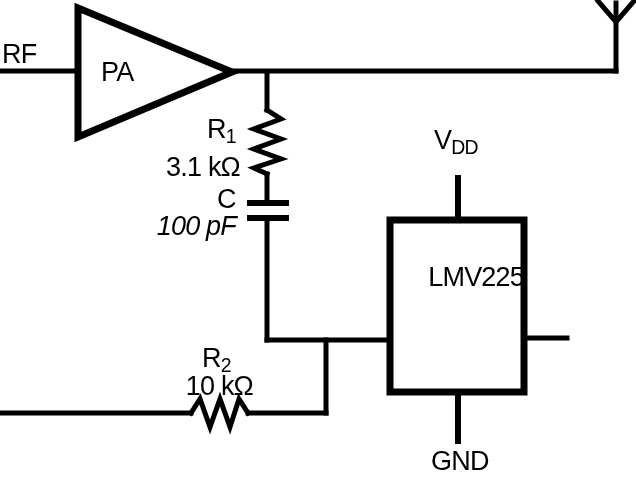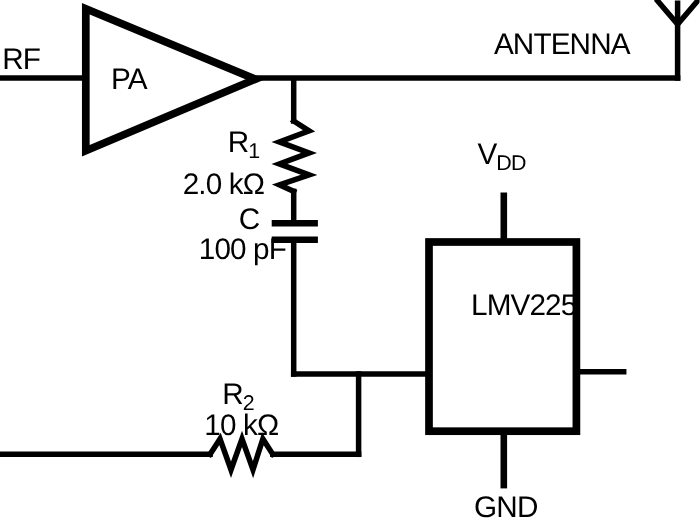--- a/index.html
+++ b/index.html
@@ -76,29 +76,28 @@
 
     <path d="M458,395 V441" stroke-width="6"></path>
 
     <path d="M527,338 H567" stroke-width="5"></path>
   </svg>
 
   <div class="label" style="left:2px; top:40px;">RF</div>
 
   <div class="label" style="left:101px; top:58px;">PA</div>
 
-  <div class="label" style="left:449px; top:26px;">ANTENNA</div>
 
   <div class="label" style="left:207px; top:115px;"><span>R</span><span class="sub">1</span></div>
 
-  <div class="label right-align" style="right:396px; top:153px;">2.0 kΩ</div>
+  <div class="label right-align" style="right:396px; top:153px;">3.1 kΩ</div>
 
   <div class="label" style="left:217px; top:185px;">C</div>
 
-  <div class="label right-align" style="right:376px; top:212px;">100 pF</div>
+  <div class="label right-align" style="right:400px; top:212px;font-style:italic;">100 pF</div>
 
   <div class="label" style="left:434px; top:126px;"><span>V</span><span class="sub">DD</span></div>
 
   <div class="label center-align" style="left:390px; top:263px; width:134px;">LMV225</div>
 
 
 
   <div class="label" style="left:431px; top:447px;">GND</div>
 
 

